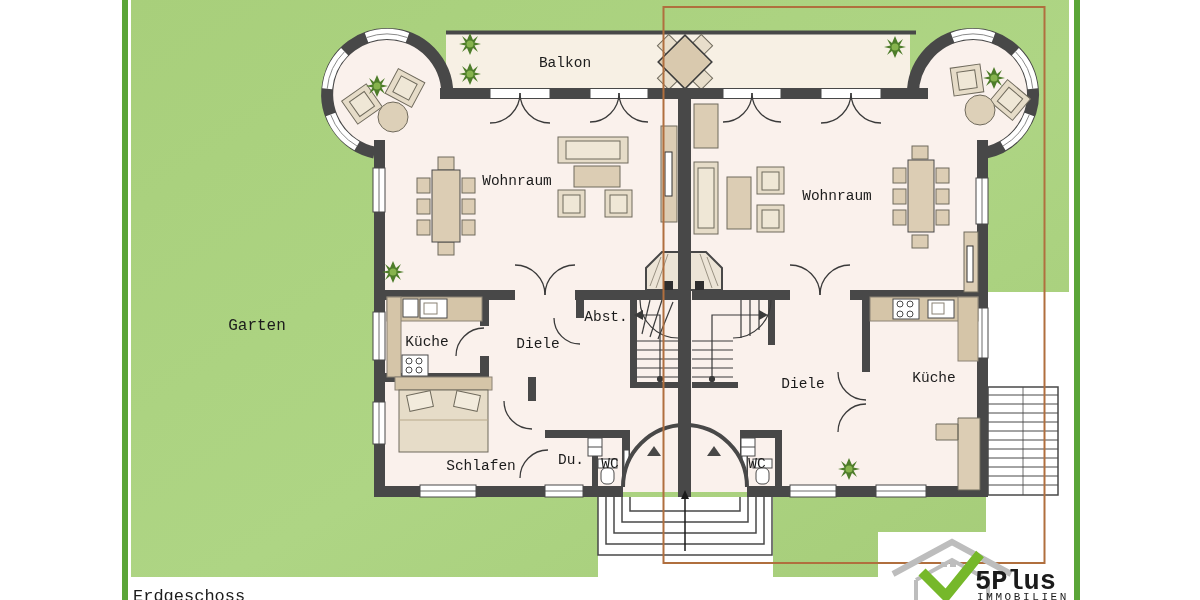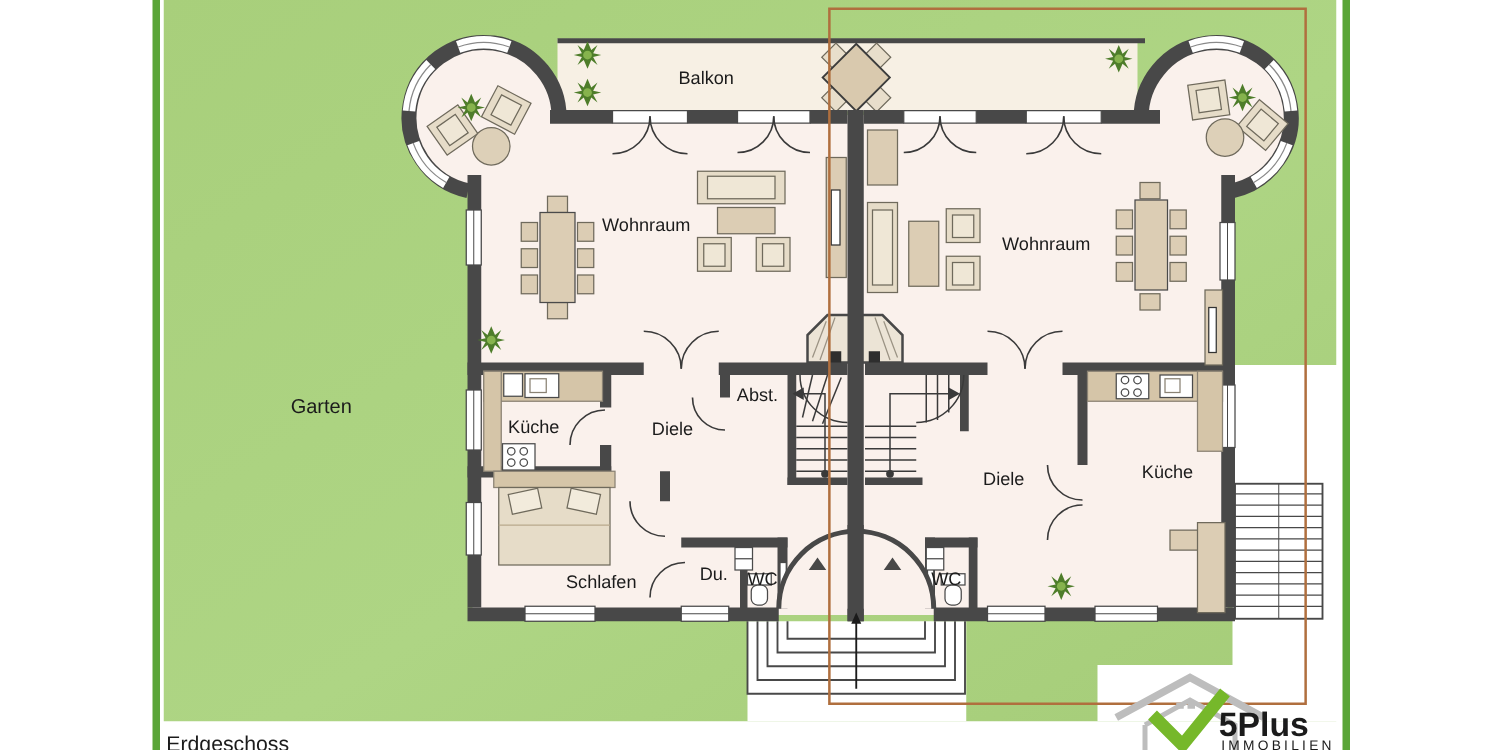--- a/index.html
+++ b/index.html
@@ -1,17 +1,17 @@
 <!DOCTYPE html>
 <html><head>
 <meta charset="utf-8">
 <style>
   html,body{margin:0;padding:0;background:#ffffff;}
   #stage{position:relative;width:1200px;height:600px;overflow:hidden;background:#ffffff;
-         font-family:Liberation Sans, sans-serif;}
+         font-family:Liberation Mono, monospace;}
   svg{display:block}
   text{fill:#1b1b1b;}
   .room-label{font-size:14.5px;}
   .big-label{font-size:16px;}
   .floor-label{font-size:17px;fill:#1b1b1b;}
   .logo-name{font-size:27px;font-weight:bold;}
   .logo-sub{font-size:11px;letter-spacing:2.6px;}
 </style>
 </head>
 <body>

